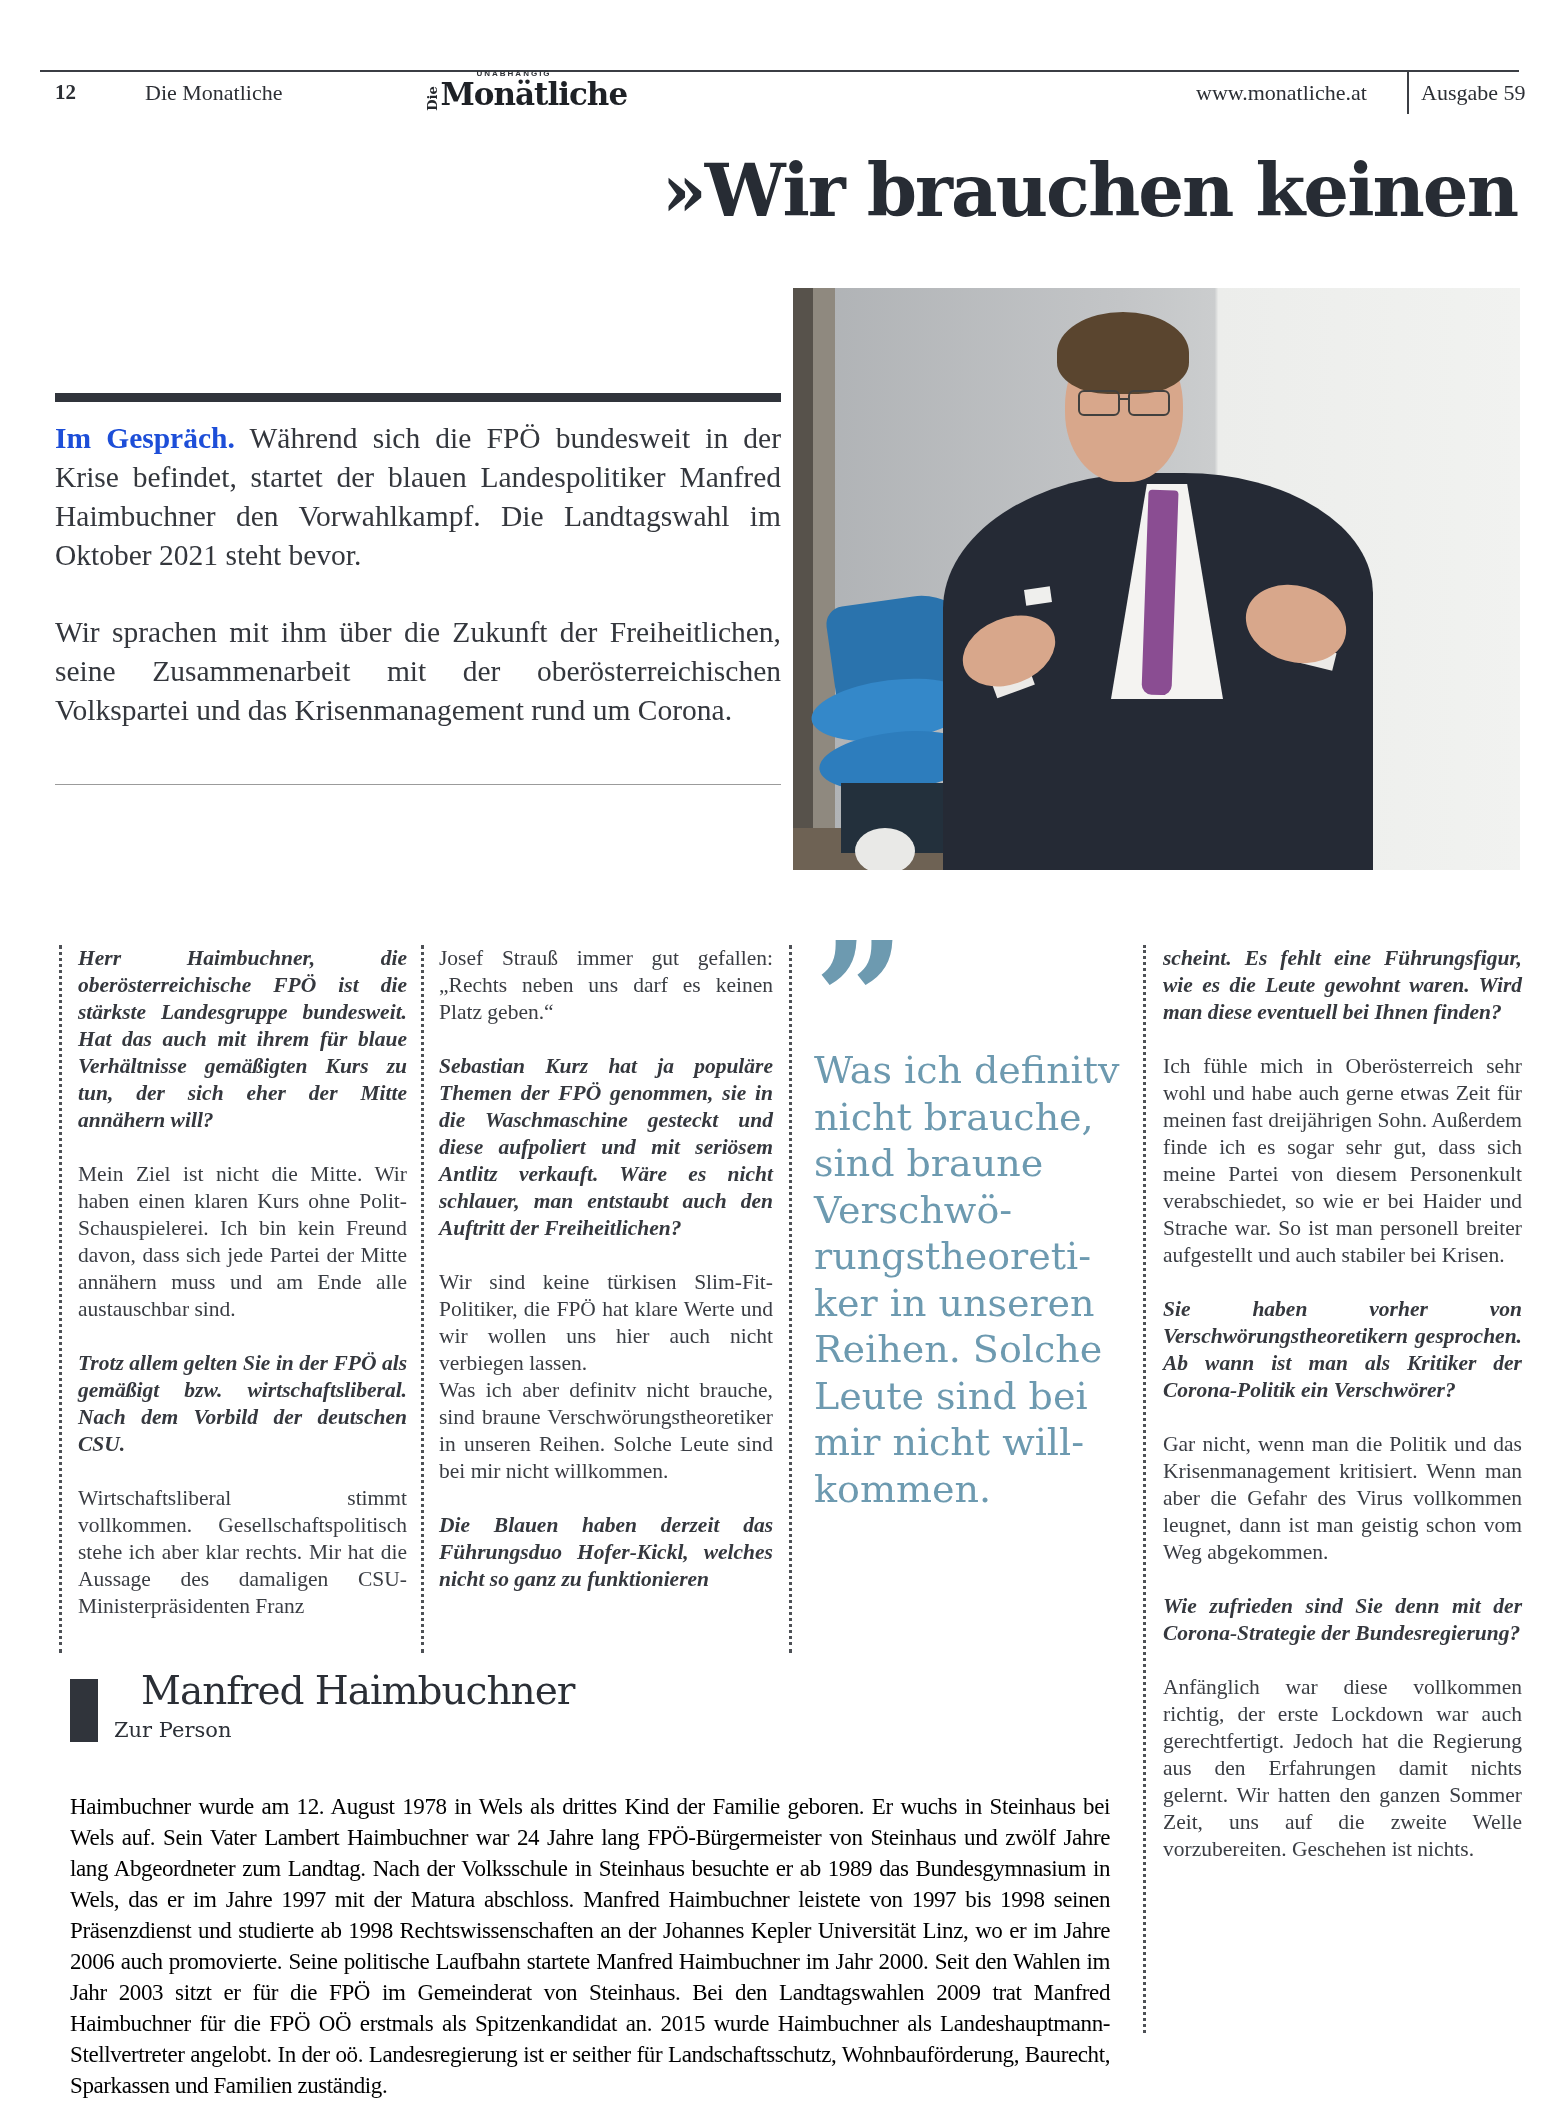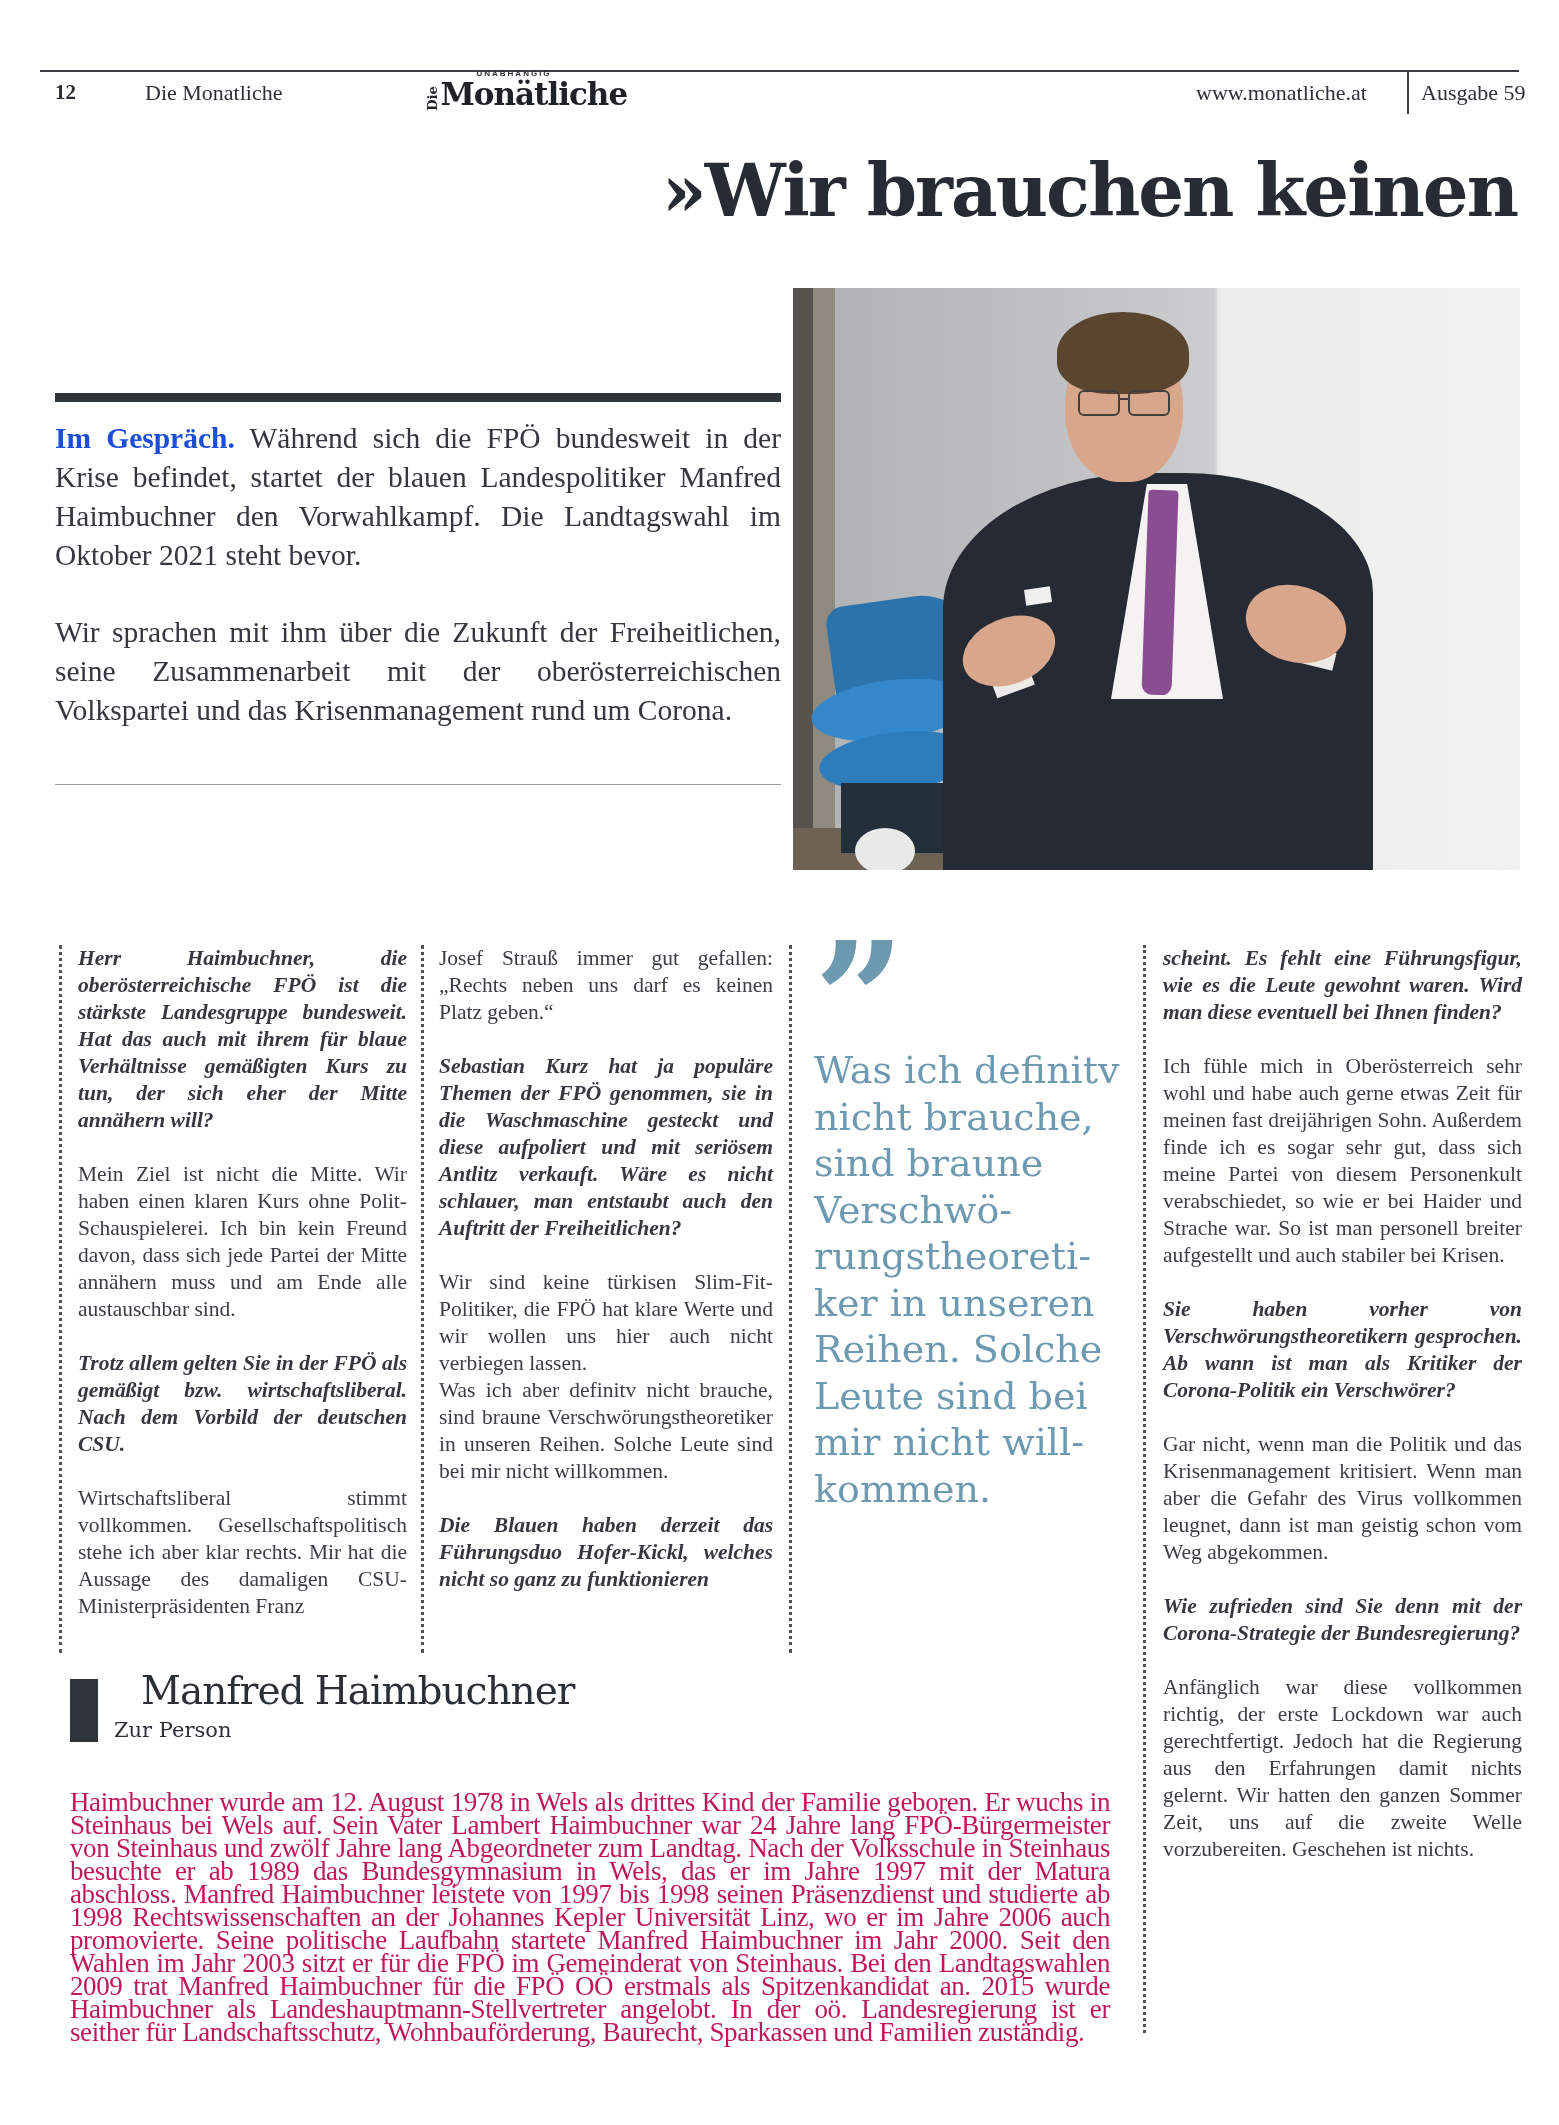--- a/index.html
+++ b/index.html
@@ -83,22 +83,22 @@
               height:102px;letter-spacing:-10px;color:#6d9ab0;}
   .quote-text{font-family:"DejaVu Serif",serif;font-weight:normal;font-size:38px;line-height:46.5px;
               color:#6d9ab0;text-align:left;}
 
   
   .bio-bar{position:absolute;left:70px;top:1679px;width:28px;height:63px;background:#30343b;}
   .bio-title{position:absolute;left:112px;top:1668px;font-family:"DejaVu Serif",serif;font-weight:normal;
              font-size:39px;letter-spacing:-1px;color:#2b2f36;margin-left:29px;}
   .bio-sub{position:absolute;left:114px;top:1718px;font-family:"DejaVu Serif",serif;font-weight:normal;
            font-size:21px;color:#2b2f36;}
-  .bio-text{position:absolute;left:70px;top:1791px;width:1040px;font-size:27px;line-height:23px;
-            letter-spacing:-0.4px;text-align:justify;color:#be185d;}
+  .bio-text{position:absolute;left:70px;top:1791px;width:1040px;font-size:23px;line-height:31px;
+            letter-spacing:-0.4px;text-align:justify;color:#000000;}
 </style>
 </head>
 <body>
 
 <div class="page">
 
   <div class="header-rule"></div>
   <div class="hdr-num">12</div>
   <div class="hdr-pub">Die Monatliche</div>
   <div class="logo">

